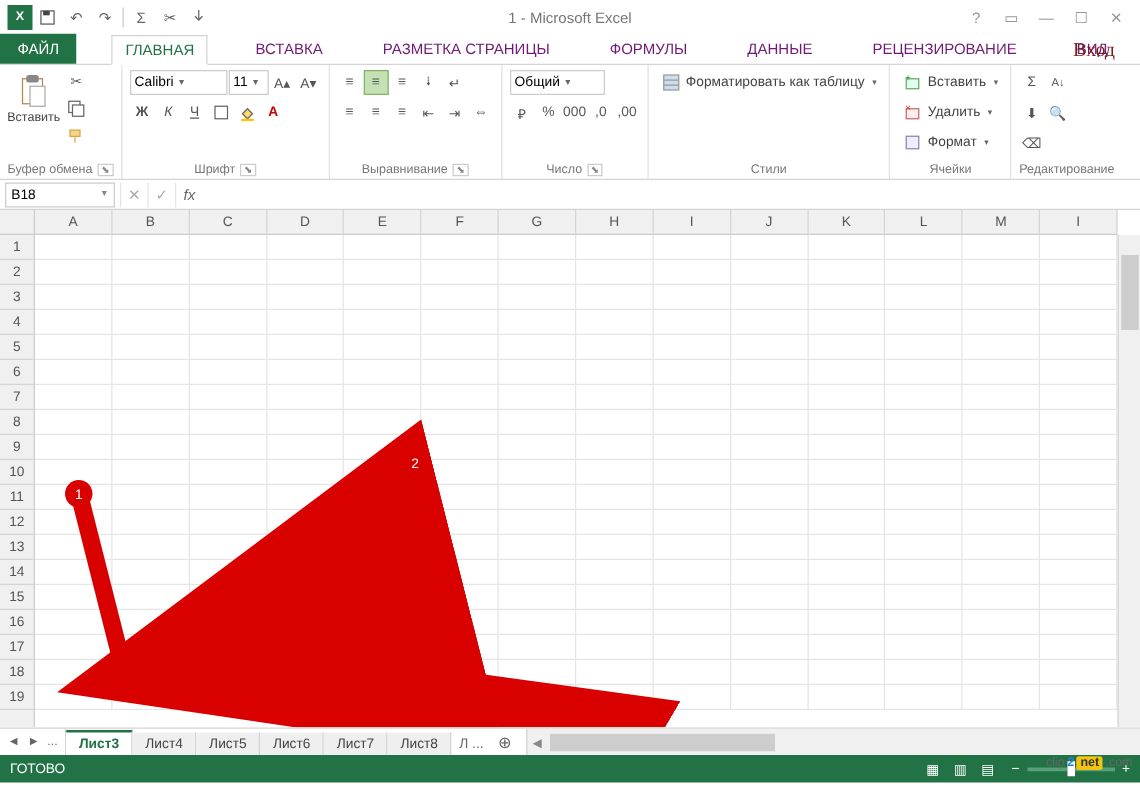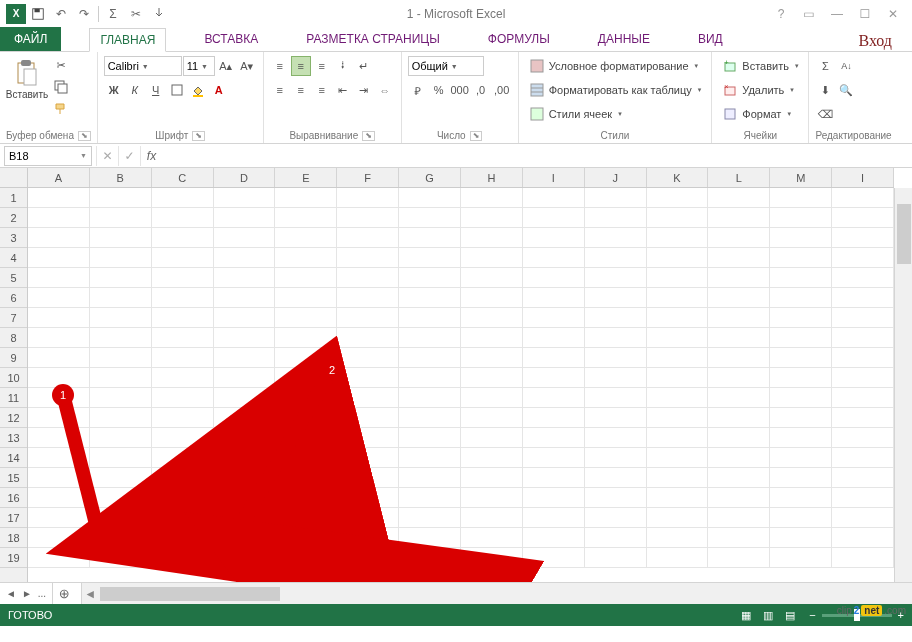--- a/index.html
+++ b/index.html
@@ -121,20 +121,21 @@
   </div>
 </div>
 
 <div class="ribbon-tabs">
   <div class="tab-file">ФАЙЛ</div>
   <div class="tab active">ГЛАВНАЯ</div>
   <div class="tab">ВСТАВКА</div>
   <div class="tab">РАЗМЕТКА СТРАНИЦЫ</div>
   <div class="tab">ФОРМУЛЫ</div>
   <div class="tab">ДАННЫЕ</div>
+  <div class="tab">РЕЦЕНЗИРОВАНИЕ</div>
   <div class="tab">ВИД</div>
   <div class="signin">Вход</div>
 </div>
 
 <div class="ribbon">
 
   <div class="group">
     <div class="group-body">
       <div class="big-btn">
         <div class="big-ico">
@@ -258,44 +259,26 @@
         <span class="dlauncher">⬊</span>
       </div>
   </div>
 
   <div class="group">
     <div class="group-body">
       <div class="stack">
         <div class="ribbon-item">
             <span class="ico">
               <svg width="14" height="14">
-                <rect x="1" y="1" width="12" height="12" fill="#e8c4c4" stroke="#999"></rect>
-              </svg>
-            </span>
-            <span>Условное форматирование</span>
-            <span class="dd-arrow">▾</span>
-          </div>
-        <div class="ribbon-item">
-            <span class="ico">
-              <svg width="14" height="14">
                 <rect x="1" y="1" width="12" height="12" fill="#cde" stroke="#999"></rect>
                 <line x1="1" y1="5" x2="13" y2="5" stroke="#999"></line>
                 <line x1="1" y1="9" x2="13" y2="9" stroke="#999"></line>
               </svg>
             </span>
             <span>Форматировать как таблицу</span>
-            <span class="dd-arrow">▾</span>
-          </div>
-        <div class="ribbon-item">
-            <span class="ico">
-              <svg width="14" height="14">
-                <rect x="1" y="1" width="12" height="12" fill="#dfd" stroke="#999"></rect>
-              </svg>
-            </span>
-            <span>Стили ячеек</span>
             <span class="dd-arrow">▾</span>
           </div>
       </div>
     </div>
     <div class="group-label">
         <span>Стили</span>
       </div>
   </div>
 
   <div class="group">
@@ -733,20 +716,29 @@
     <text x="332" y="206" fill="#fff" font-size="11" text-anchor="middle">2</text>
   </svg>
 </div>
 
 <div class="sheet-bar">
   <div class="nav-btns">
     <span class="nav-btn">◄</span>
     <span class="nav-btn">►</span>
     <span class="nav-btn">...</span>
   </div>
+  <div class="sheet-tabs" id="stabs">
+      <div class="sheet-tab active">Лист3</div>
+      <div class="sheet-tab">Лист4</div>
+      <div class="sheet-tab">Лист5</div>
+      <div class="sheet-tab">Лист6</div>
+      <div class="sheet-tab">Лист7</div>
+      <div class="sheet-tab">Лист8</div>
+      <div class="sheet-more">Л ...</div>
+    </div>
   <div class="sheet-add">⊕</div>
   <div class="hscroll">
     <span style="color:#888;margin-right:4px">◄</span>
       <div class="hthumb"></div>
   </div>
 </div>
 
 <div class="statusbar">
   <span>ГОТОВО</span>
   <div style="display:flex;align-items:center;gap:10px">

